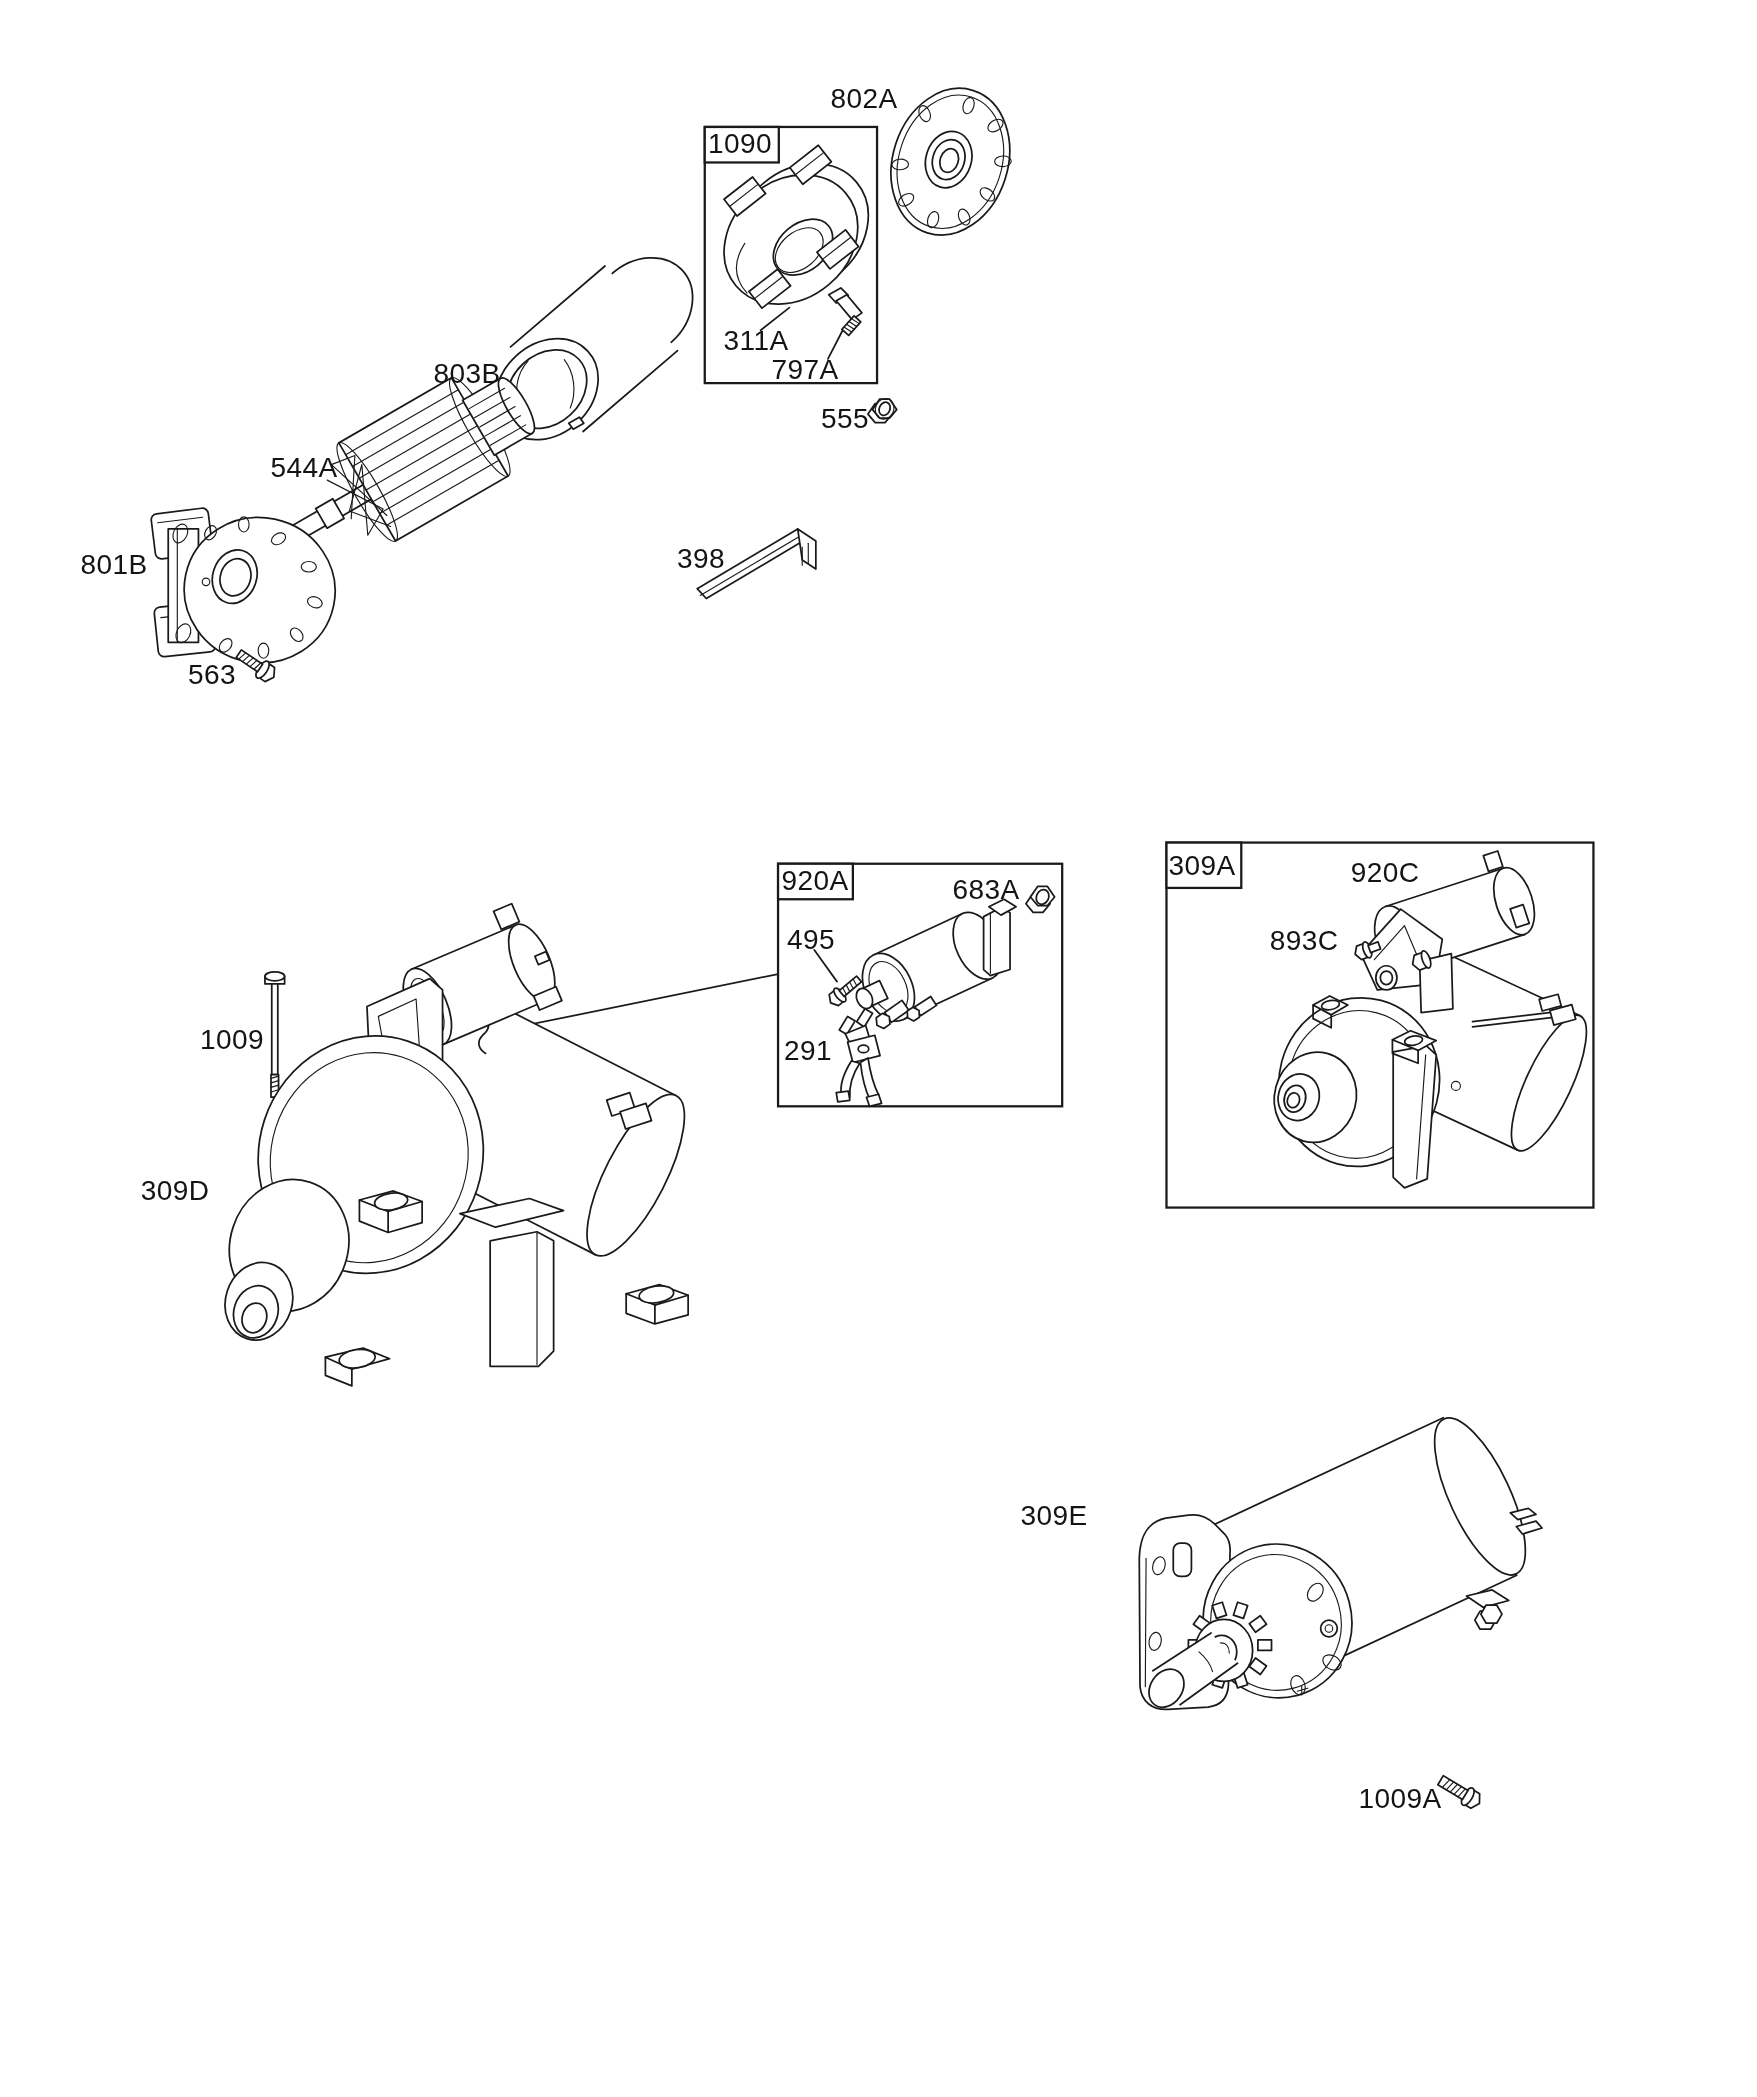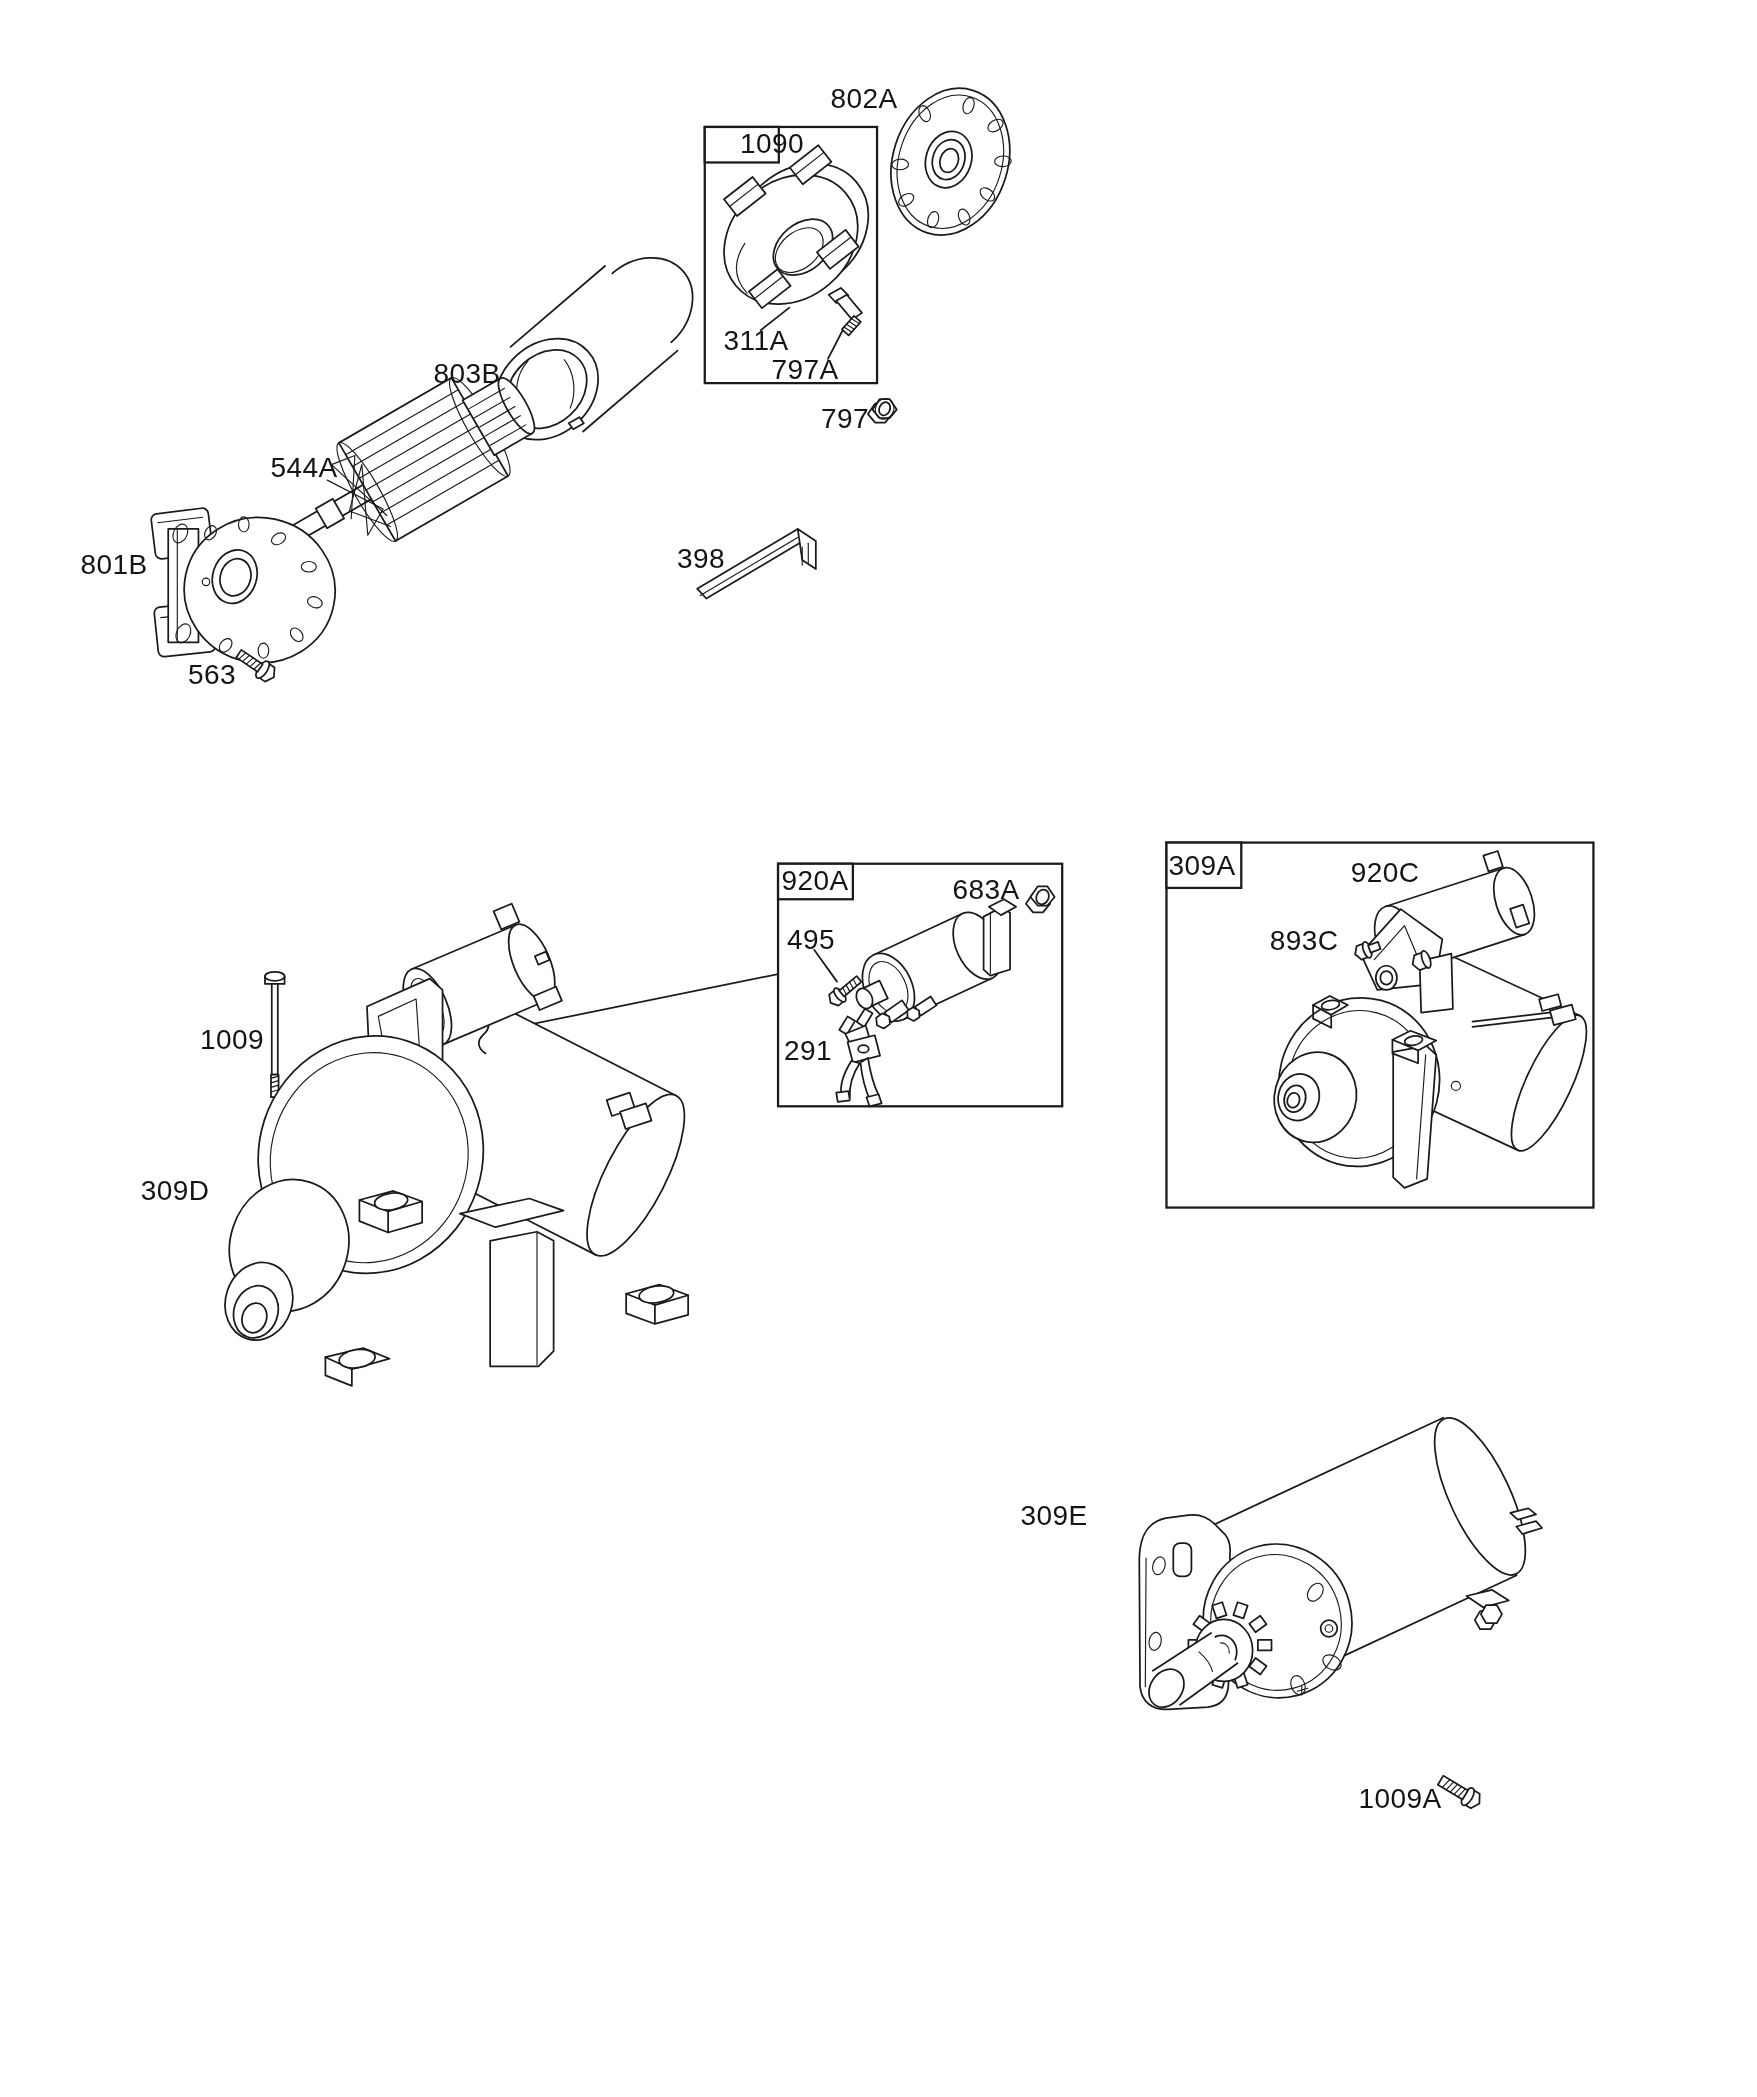--- a/index.html
+++ b/index.html
@@ -450,24 +450,24 @@
     <rect class="fw" x="9" y="-7" width="38" height="14"></rect>
     <line class="lt" x1="16" y1="-7" x2="13" y2="7"></line>
     <line class="lt" x1="22" y1="-7" x2="19" y2="7"></line>
     <line class="lt" x1="28" y1="-7" x2="25" y2="7"></line>
     <line class="lt" x1="34" y1="-7" x2="31" y2="7"></line>
     <line class="lt" x1="40" y1="-7" x2="37" y2="7"></line>
   </g>
 </svg>
 
 <div class="label" style="left:856px;top:99px">802A</div>
-<div class="label" style="left:764px;top:144px">1090</div>
+<div class="label" style="left:732px;top:144px">1090</div>
 <div class="label" style="left:748px;top:341px">311A</div>
 <div class="label" style="left:797px;top:370px">797A</div>
-<div class="label" style="left:837px;top:419px">797</div>
+<div class="label" style="left:837px;top:419px">555</div>
 <div class="label" style="left:459px;top:374px">803B</div>
 <div class="label" style="left:296px;top:468px">544A</div>
 <div class="label" style="left:106px;top:565px">801B</div>
 <div class="label" style="left:204px;top:675px">563</div>
 <div class="label" style="left:693px;top:559px">398</div>
 <div class="label" style="left:224px;top:1040px">1009</div>
 <div class="label" style="left:167px;top:1191px">309D</div>
 <div class="label" style="left:807px;top:881px">920A</div>
 <div class="label" style="left:978px;top:890px">683A</div>
 <div class="label" style="left:803px;top:940px">495</div>

